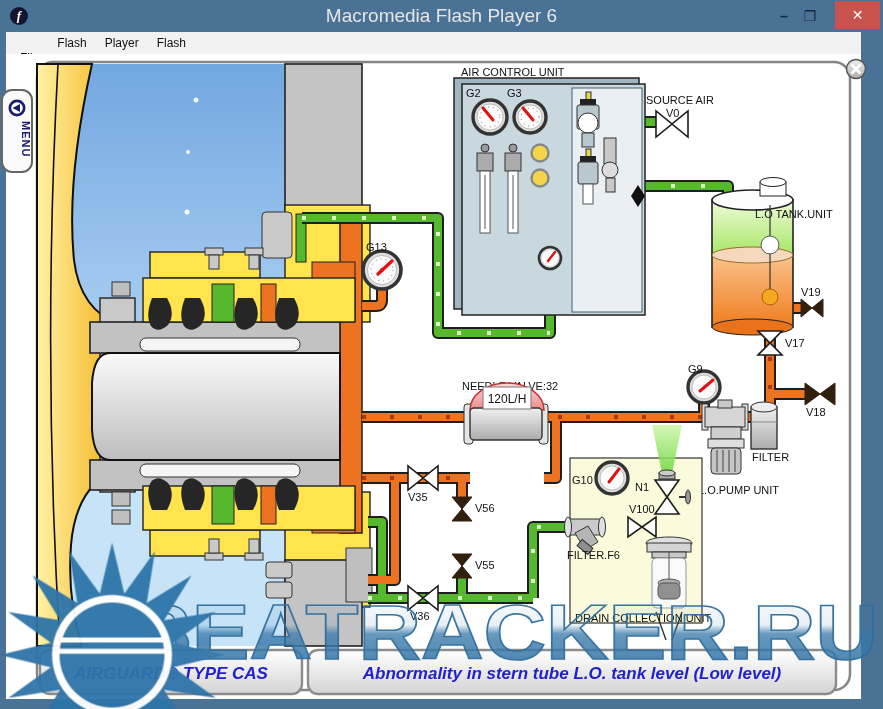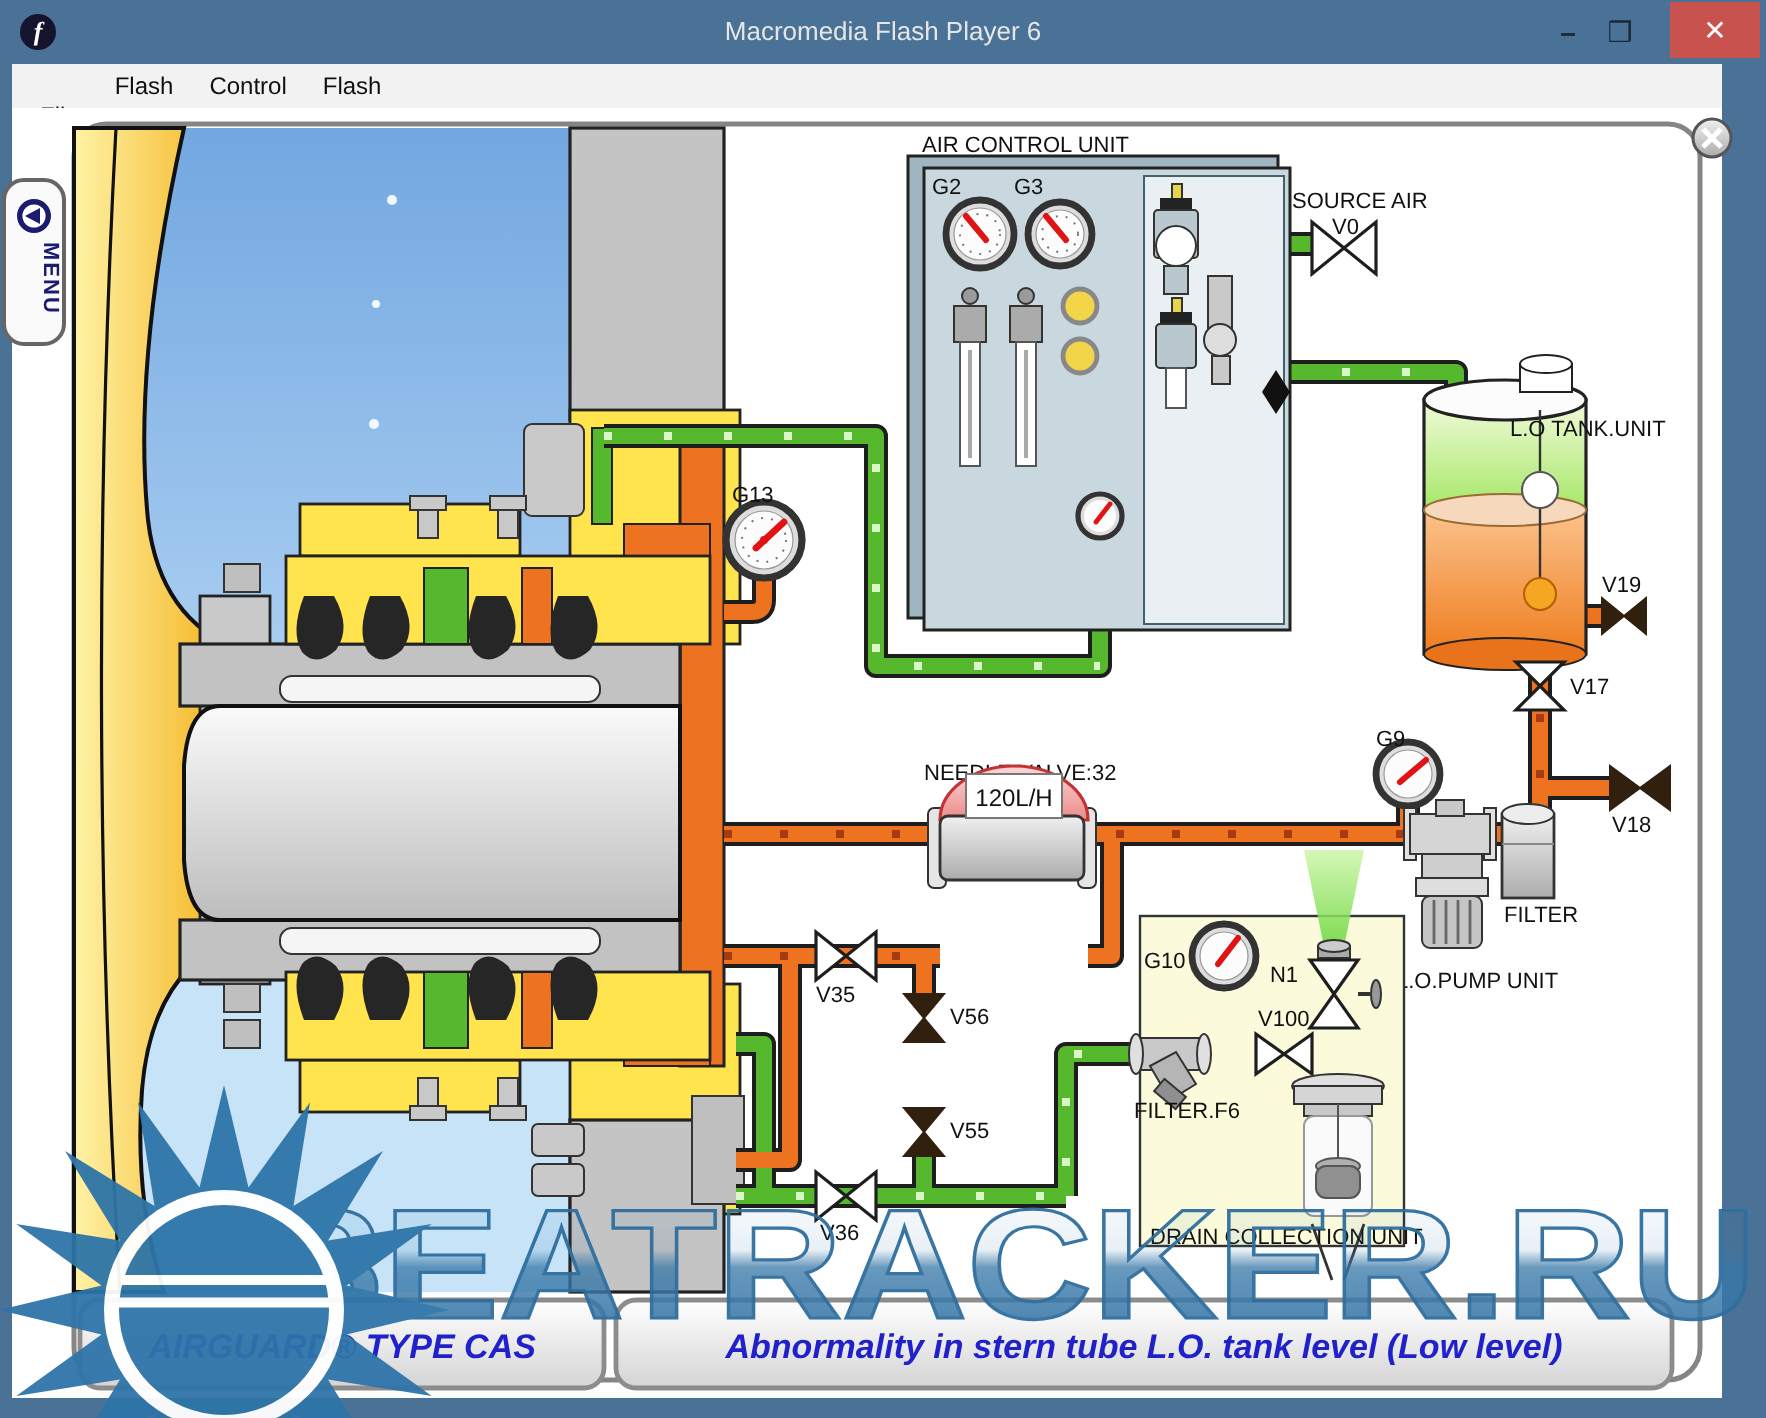--- a/index.html
+++ b/index.html
@@ -4,21 +4,21 @@
 <style>
   html,body{margin:0;padding:0;background:#333;}
   .window{position:relative;width:883px;height:709px;background:#4A7296;overflow:hidden;
           font-family:"Liberation Sans",sans-serif;}
   
   .titlebar{position:absolute;top:0;left:0;width:883px;height:32px;background:#4A7296;}
   .flash-icon{position:absolute;left:10px;top:7px;width:18px;height:18px;border-radius:50%;
               background:#14142E;color:#fff;font:italic bold 13px "Liberation Serif",serif;
               text-align:center;line-height:17px;}
   .win-title{position:absolute;left:50%;top:0;transform:translateX(-50%);height:32px;
-             line-height:32px;color:#E6E6E6;font-size:13px;white-space:nowrap;}
+             line-height:32px;color:#E6E6E6;font-size:19px;white-space:nowrap;}
   .btn-min,.btn-max{position:absolute;top:4px;width:22px;height:24px;color:#172936;
                     font-size:14px;text-align:center;line-height:24px;cursor:default;}
   .btn-min{right:88px;font-weight:bold;}
   .btn-max{right:62px;}
   .btn-close{position:absolute;top:1px;right:3px;width:45px;height:28px;background:#C8524E;
              color:#fff;font-size:14px;text-align:center;line-height:28px;cursor:default;}
   
   .menubar{position:absolute;top:32px;left:6px;width:855px;height:22px;background:#F2F2F2;
            border-bottom:1px solid #DADADA;display:flex;align-items:center;font-size:12px;color:#111;}
   .menubar span{padding:0 9px;cursor:default;}
@@ -45,21 +45,21 @@
     <div class="flash-icon">f</div>
     <div class="win-title">Macromedia Flash Player 6</div>
     <div class="btn-min">–</div>
     <div class="btn-max">❒</div>
     <div class="btn-close">✕</div>
   </div>
 
   <div class="menubar">
     <span>File</span>
     <span>Flash</span>
-    <span>Control</span>
+    <span>Player</span>
     <span>Flash</span>
   </div>
 
   <div class="content"></div>
 
   <svg class="overlay" width="883" height="709" viewBox="0 0 883 709">
     <defs>
       <linearGradient id="skyGrad" x1="0" y1="0" x2="0" y2="1">
         <stop offset="0" stop-color="#72A7E0"></stop>
           <stop offset="1" stop-color="#A8CDF1"></stop>

